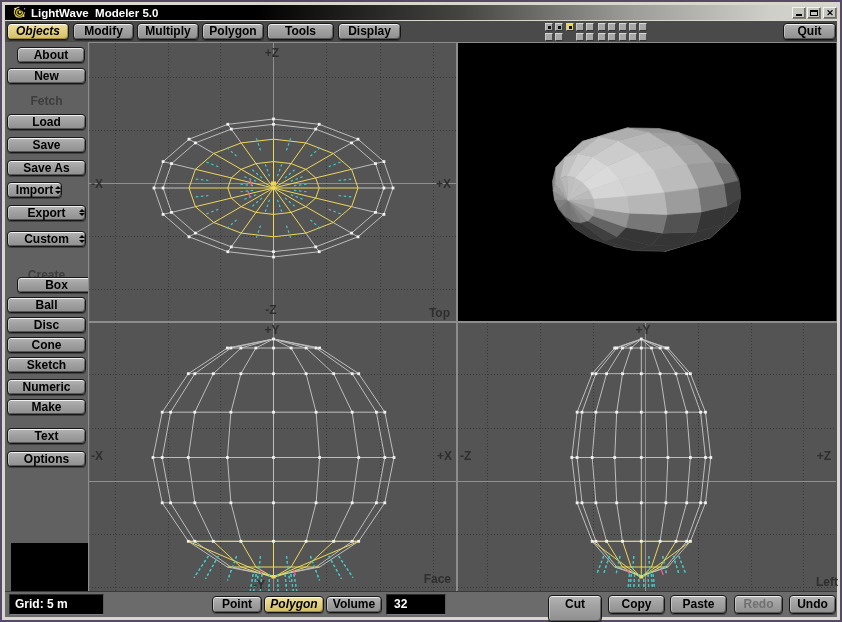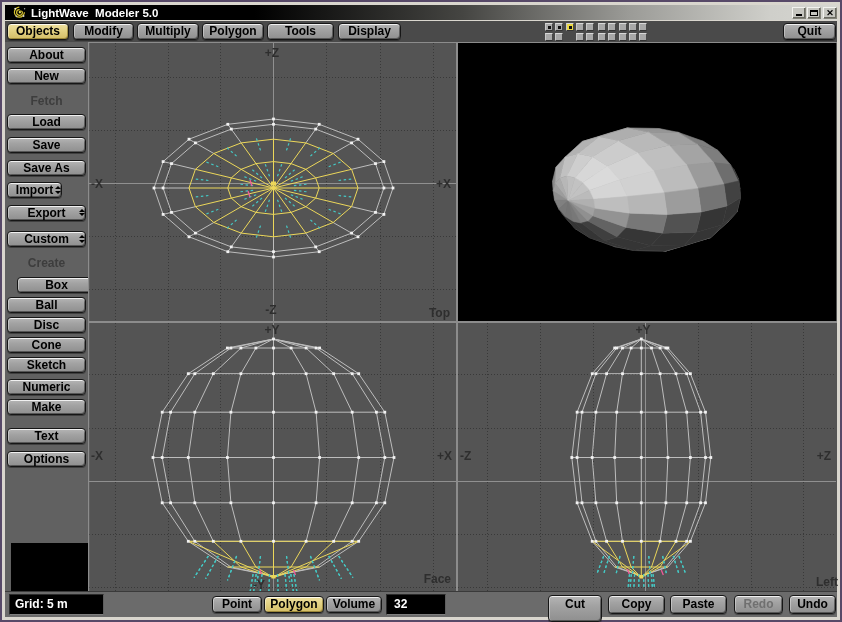--- a/index.html
+++ b/index.html
@@ -9,21 +9,21 @@
 #title .txt{position:absolute;left:26px;top:1.5px;color:#fff;font-weight:bold;font-size:11.5px;letter-spacing:0;}
 .wbtn{position:absolute;top:2px;width:14px;height:12px;background:#c6c6c0;
  border:1px solid #828278;border-top-color:#f2f2ee;border-left-color:#f2f2ee;
  box-shadow:inset -1px -1px 0 #6a6a62;font-size:9px;font-weight:bold;color:#000;text-align:center;line-height:10px;}
 #menustrip{position:absolute;left:5px;top:20px;width:832px;height:22px;background:#4a4a4a;border-top:1px solid #d9d6ce;}
 .btn{position:absolute;border-radius:4px;color:#000;font-weight:bold;font-size:12px;text-align:center;
  background:linear-gradient(180deg,#b5b5b5 0%,#a2a2a2 40%,#8f8f8f 100%);
  border:1px solid #161616;
  box-shadow:inset 0 1px 0 rgba(255,255,255,.8),inset 1px 0 0 rgba(255,255,255,.35),inset -1px -1px 0 rgba(0,0,0,.4),0 1px 0 rgba(0,0,0,.35);}
 .yel{background:linear-gradient(180deg,#eee09f 0%,#e3d284 45%,#d3bd66 100%);
- box-shadow:inset 0 1px 0 rgba(255,255,250,.9),inset 1px 0 0 rgba(255,255,250,.4),inset -1px -1px 0 rgba(90,70,0,.45),0 1px 0 rgba(0,0,0,.35);}
+ box-shadow:inset 0 1px 0 rgba(255,255,250,.9),inset 1px 0 0 rgba(255,255,250,.4),inset -1px -1px 0 rgba(90,70,0,.45),0 1px 0 rgba(0,0,0,.35);font-style:italic;}
 .dis{color:#707070;text-shadow:none;}
 .lbl{position:absolute;color:#3d3d3d;font-weight:bold;font-size:12px;text-align:center;width:79px;left:7px;}
 #sidebar{position:absolute;left:5px;top:42px;width:83px;height:575px;background:#616161;}
 .sq{position:absolute;width:8px;height:8px;background:#a8a8a8;
  border-top:1px solid #d8d8d8;border-left:1px solid #c8c8c8;border-right:1px solid #484848;border-bottom:1px solid #343434;}
 .sqy{background:#ecd944;}
 .sqd{position:absolute;width:3px;height:3px;background:#111;left:2px;top:2px;}
 #botbar{position:absolute;left:5px;top:591px;width:832px;height:26px;background:#6b6b6b;border-top:1px solid #3a3a3a;}
 .blk{position:absolute;background:#000;color:#fff;font-weight:bold;font-size:12px;border:1px solid #2b2b2b;border-bottom-color:#7e7e7e;border-right-color:#5e5e5e;}
 .updn{position:absolute;right:6px;top:3px;width:0;height:0;}
@@ -80,30 +80,30 @@
 <div class="sq" style="left:598px;top:32.5px"></div>
 <div class="sq" style="left:608.3px;top:23px"></div>
 <div class="sq" style="left:608.3px;top:32.5px"></div>
 <div class="sq" style="left:618.6px;top:23px"></div>
 <div class="sq" style="left:618.6px;top:32.5px"></div>
 <div class="sq" style="left:628.9px;top:23px"></div>
 <div class="sq" style="left:628.9px;top:32.5px"></div>
 <div class="sq" style="left:639.2px;top:23px"></div>
 <div class="sq" style="left:639.2px;top:32.5px"></div>
 <div id="sidebar"></div>
-<div class="btn" style="left:7px;top:47px;width:79px;height:16px;line-height:14px">About</div>
+<div class="btn" style="left:17px;top:47px;width:68px;height:16px;line-height:14px">About</div>
 <div class="btn" style="left:7px;top:68px;width:79px;height:16px;line-height:14px">New</div>
 <div class="lbl" style="top:94px">Fetch</div>
 <div class="btn" style="left:7px;top:113.5px;width:79px;height:16px;line-height:14px">Load</div>
 <div class="btn" style="left:7px;top:136.5px;width:79px;height:16px;line-height:14px">Save</div>
 <div class="btn" style="left:7px;top:159.5px;width:79px;height:16px;line-height:14px">Save As</div>
 <div class="btn" style="left:7px;top:182px;width:55px;height:16px;line-height:14px">Import<div class="updn"></div></div>
 <div class="btn" style="left:7px;top:204.5px;width:79px;height:16px;line-height:14px">Export<div class="updn"></div></div>
 <div class="btn" style="left:7px;top:231px;width:79px;height:16px;line-height:14px">Custom<div class="updn"></div></div>
-<div class="lbl" style="top:256px">Create</div>
+<div class="lbl" style="top:268px">Create</div>
 <div class="btn" style="left:17px;top:276.5px;width:79px;height:16px;line-height:14px">Box</div>
 <div class="btn" style="left:7px;top:296.5px;width:79px;height:16px;line-height:14px">Ball</div>
 <div class="btn" style="left:7px;top:316.5px;width:79px;height:16px;line-height:14px">Disc</div>
 <div class="btn" style="left:7px;top:336.5px;width:79px;height:16px;line-height:14px">Cone</div>
 <div class="btn" style="left:7px;top:356.5px;width:79px;height:16px;line-height:14px">Sketch</div>
 <div class="btn" style="left:7px;top:378.5px;width:79px;height:16px;line-height:14px">Numeric</div>
 <div class="btn" style="left:7px;top:399px;width:79px;height:16px;line-height:14px">Make</div>
 <div class="btn" style="left:7px;top:428px;width:79px;height:16px;line-height:14px">Text</div>
 <div class="btn" style="left:7px;top:451px;width:79px;height:16px;line-height:14px">Options</div>
 <div style="position:absolute;left:11px;top:543px;width:77px;height:48px;background:#000"></div>

